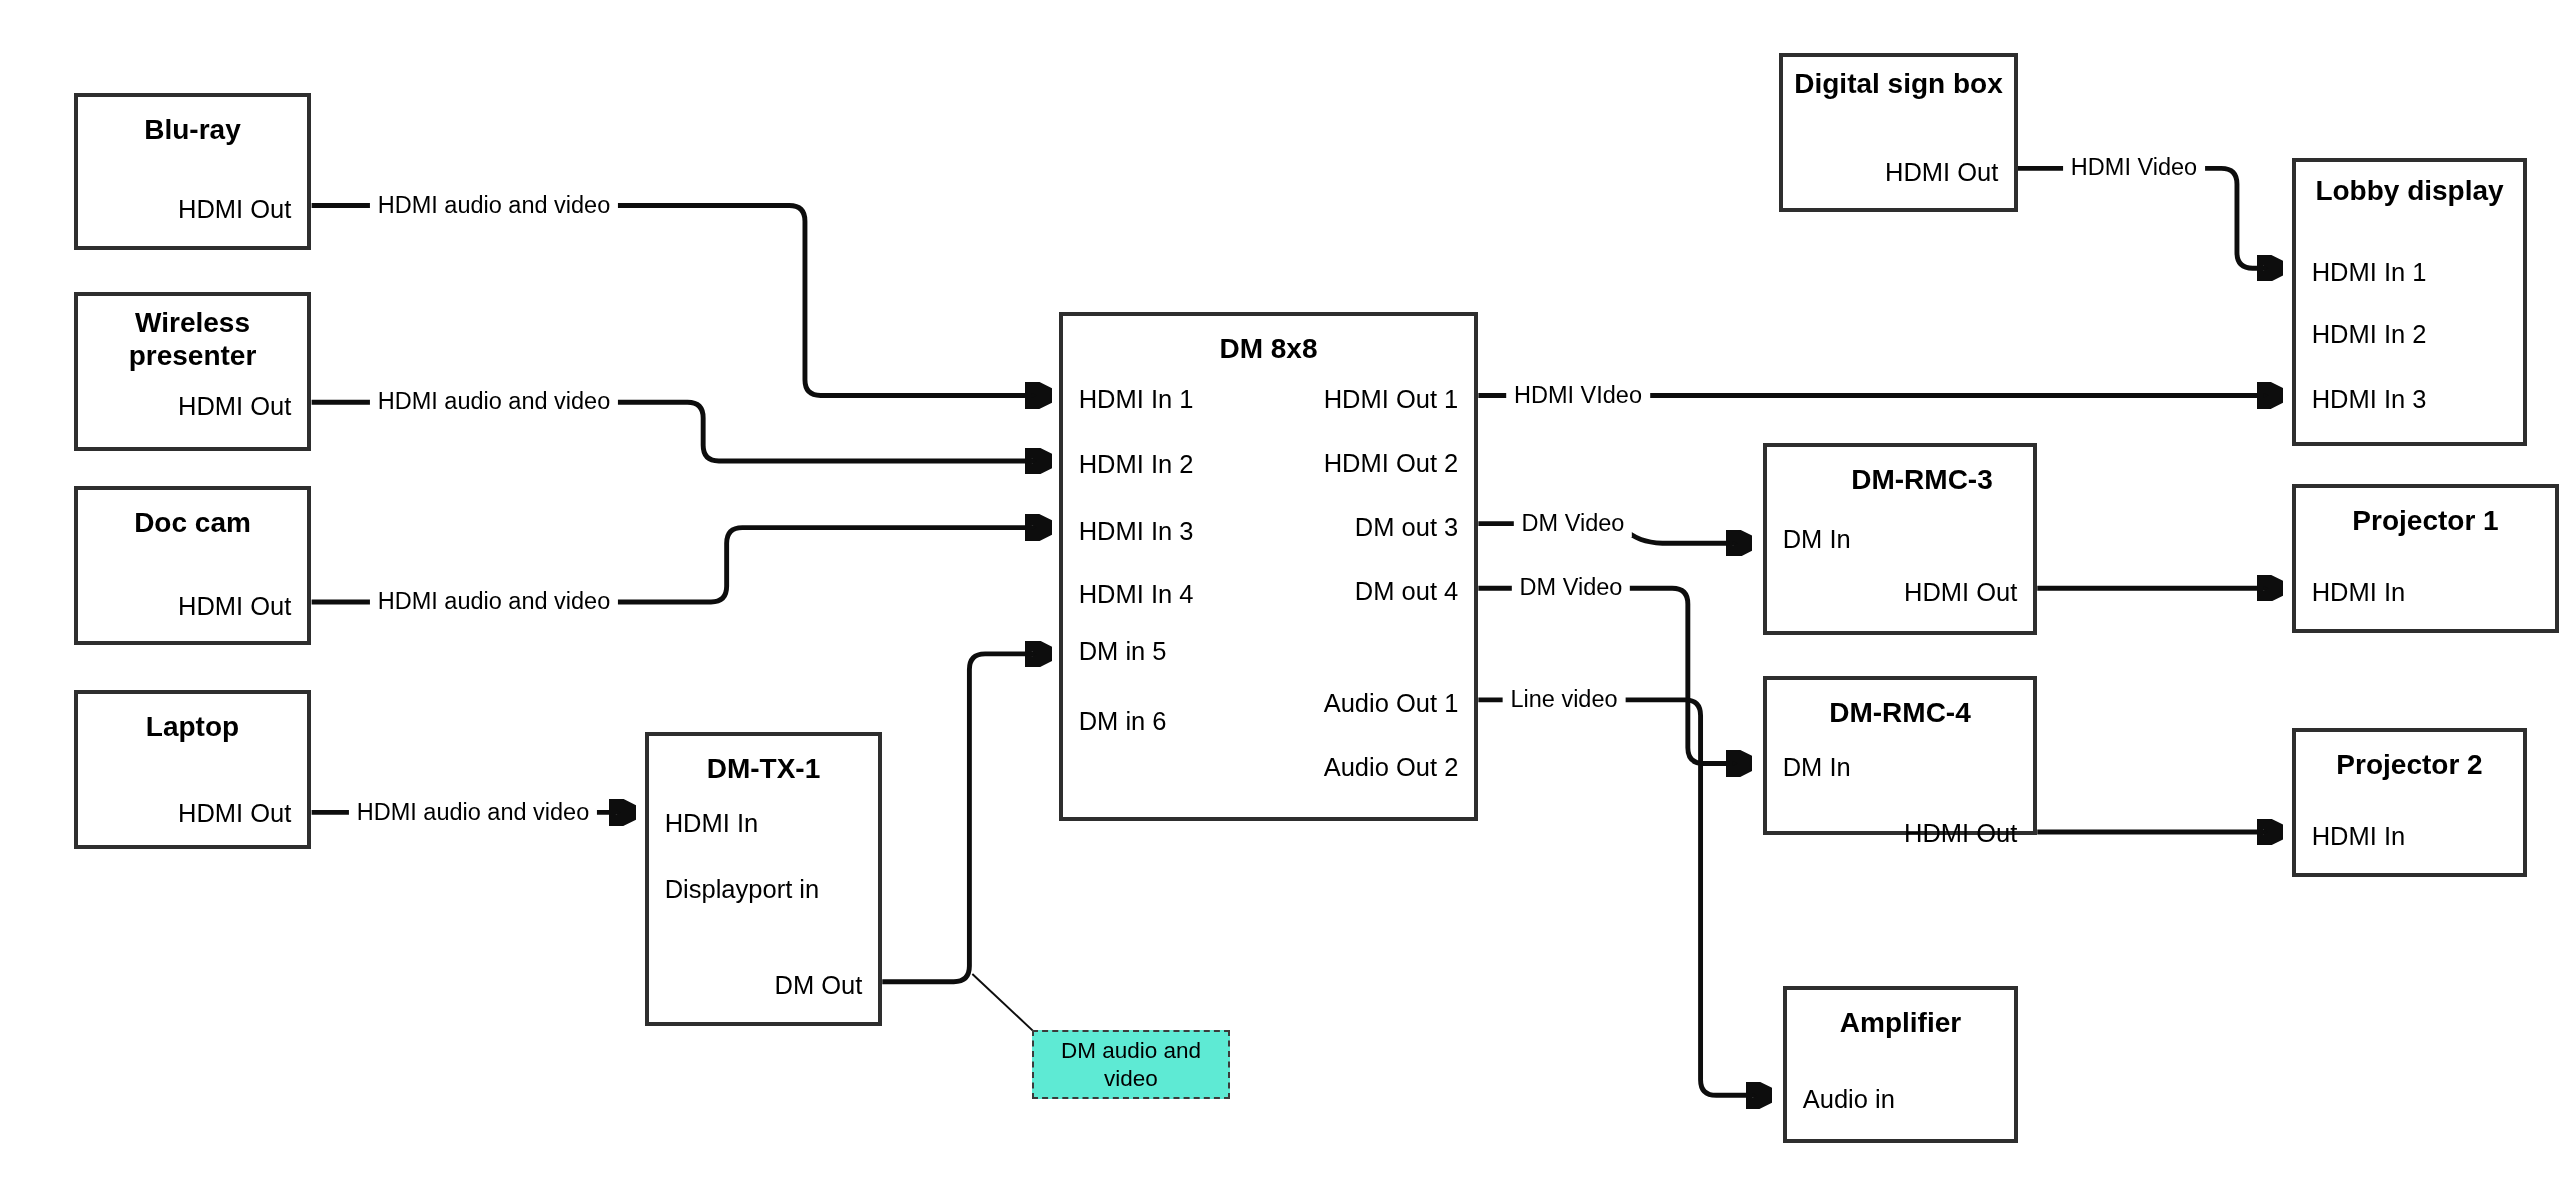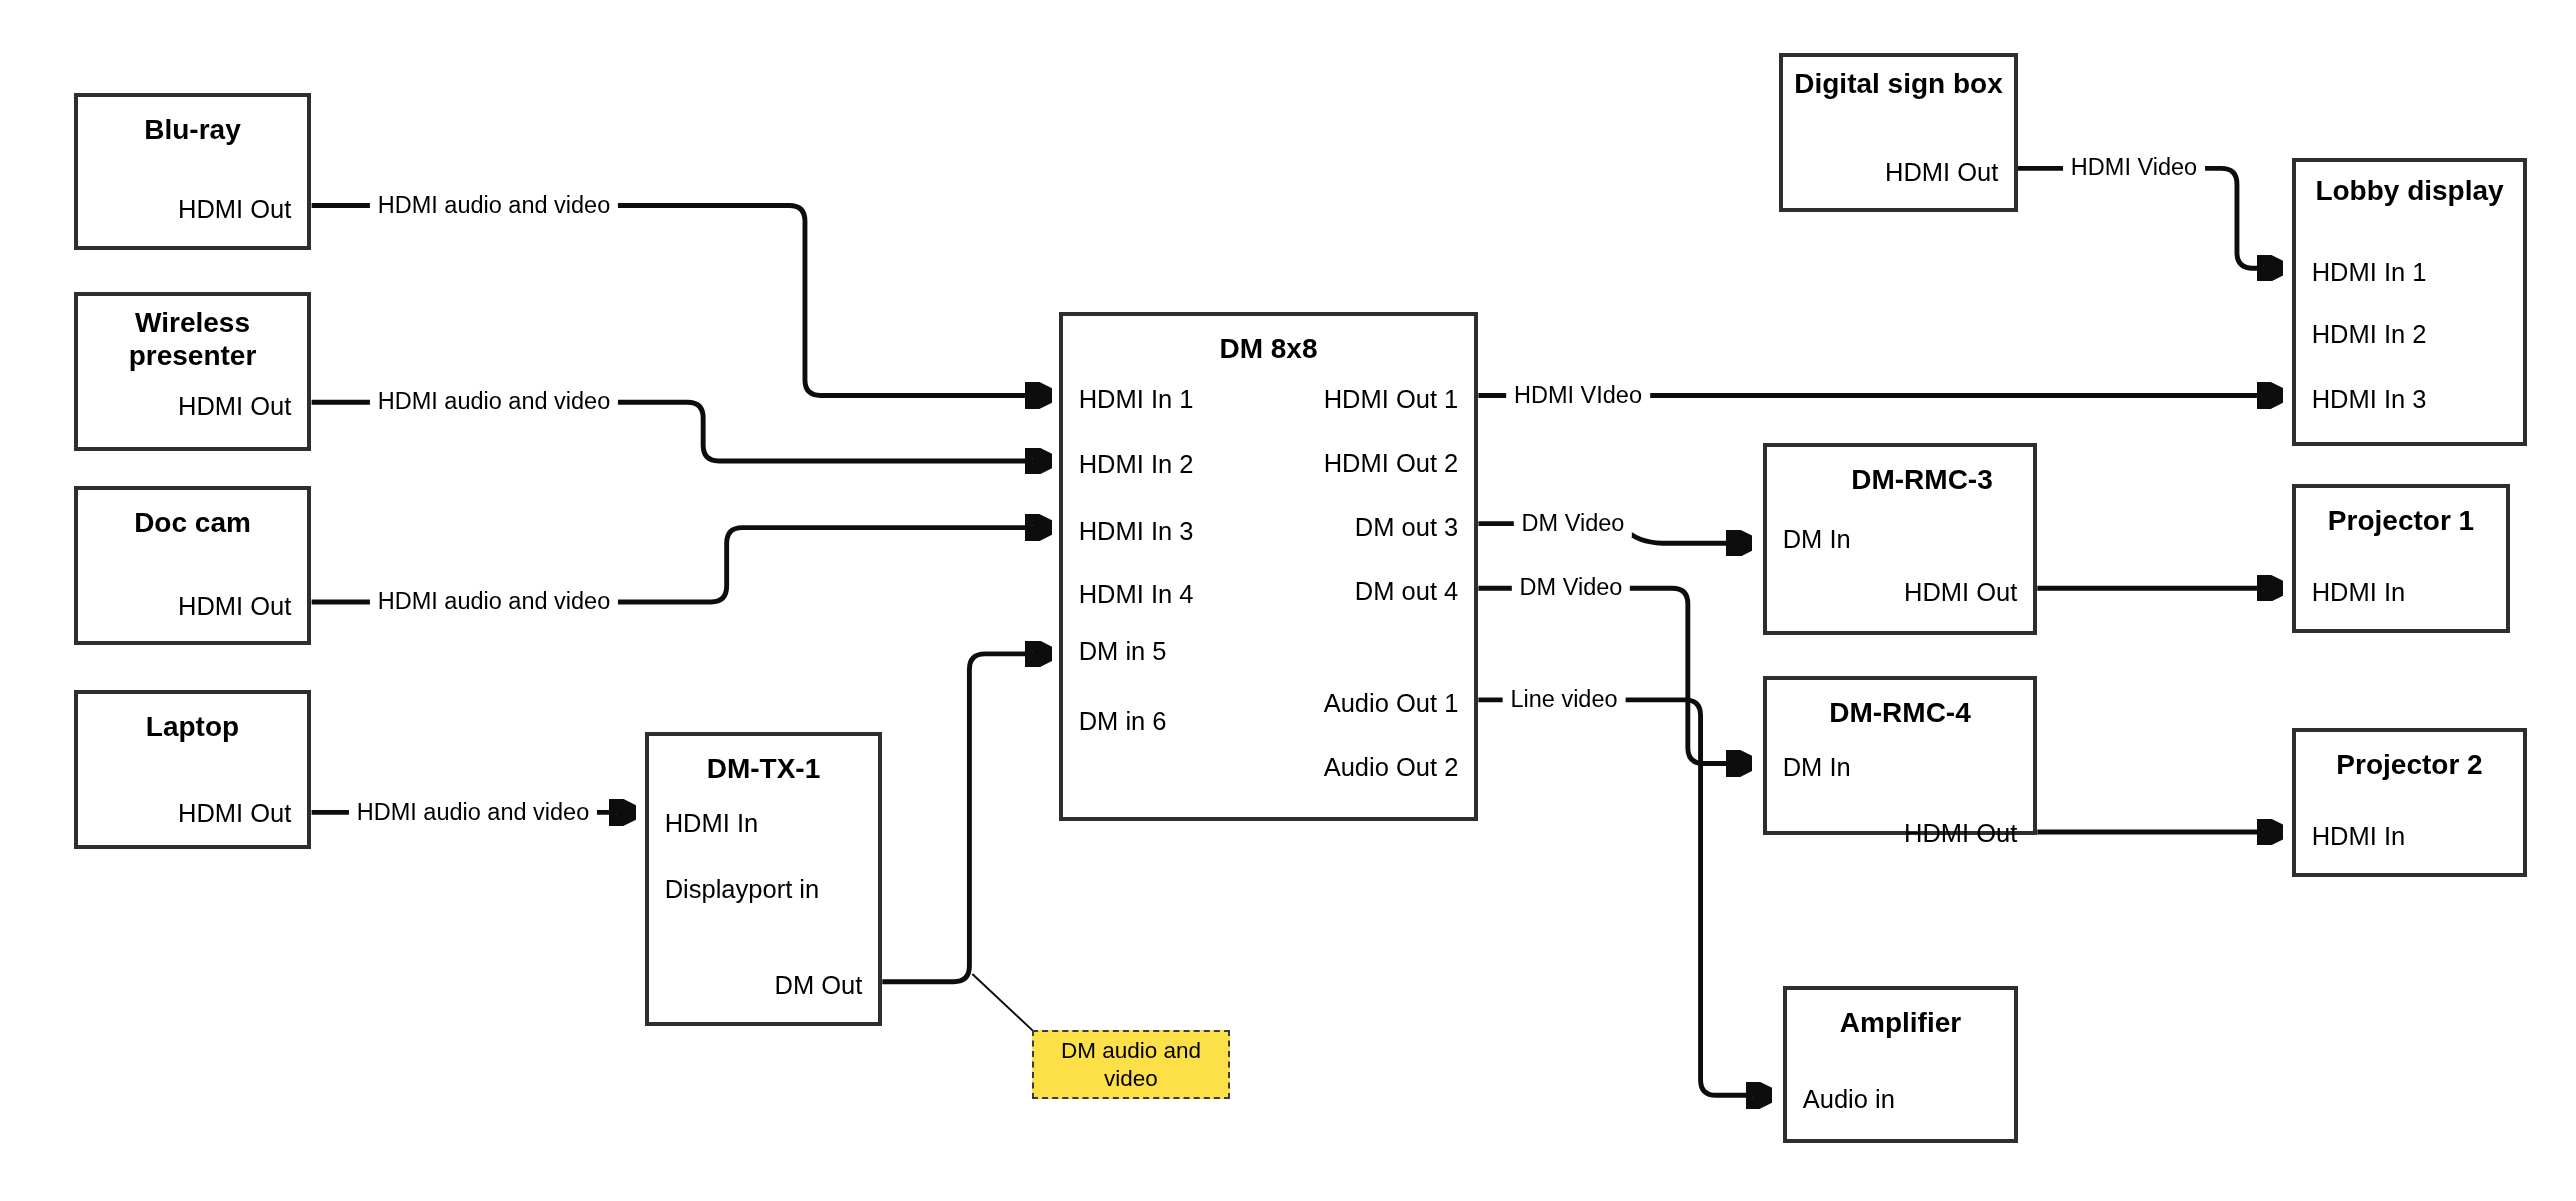--- a/index.html
+++ b/index.html
@@ -22,21 +22,21 @@
     position:absolute;font-size:25.5px;line-height:29px;white-space:nowrap;
   }
   .pl{left:15.7px;}
   .pr{right:15.7px;}
   .wlabel{
     position:absolute;transform:translate(-50%,-50%);
     font-size:23.5px;line-height:27.4px;white-space:nowrap;
     background:#ffffff;padding:0 7.8px;
   }
   .callout{
-    position:absolute;box-sizing:border-box;background:#fde047;
+    position:absolute;box-sizing:border-box;background:#5eead4;
     border:2px dashed #3a3a3a;
     display:flex;align-items:center;justify-content:center;text-align:center;
     font-size:22.5px;line-height:28px;padding:3.9px 13.7px;
   }
 </style>
 </head>
 <body>
 
 <div class="canvas">
 
@@ -115,21 +115,21 @@
     <span class="port pl" style="top:158px;">HDMI In 2</span>
     <span class="port pl" style="top:223px;">HDMI In 3</span>
   </div>
 
   <div class="box" style="left:1763px;top:443px;width:274px;height:192px;padding-left:44px;">
     <div class="title">DM-RMC-3</div>
     <span class="port pl" style="top:78px;">DM In</span>
     <span class="port pr" style="top:131px;">HDMI Out</span>
   </div>
 
-  <div class="box" style="left:2292px;top:484px;width:218px;height:149px;">
+  <div class="box" style="left:2292px;top:484px;width:267px;height:149px;">
     <div class="title">Projector 1</div>
     <span class="port pl" style="top:90px;">HDMI In</span>
   </div>
 
   <div class="box" style="left:1763px;top:676px;width:274px;height:159px;">
     <div class="title">DM-RMC-4</div>
     <span class="port pl" style="top:73px;">DM In</span>
     <span class="port pr" style="top:139px;">HDMI Out</span>
   </div>
 

